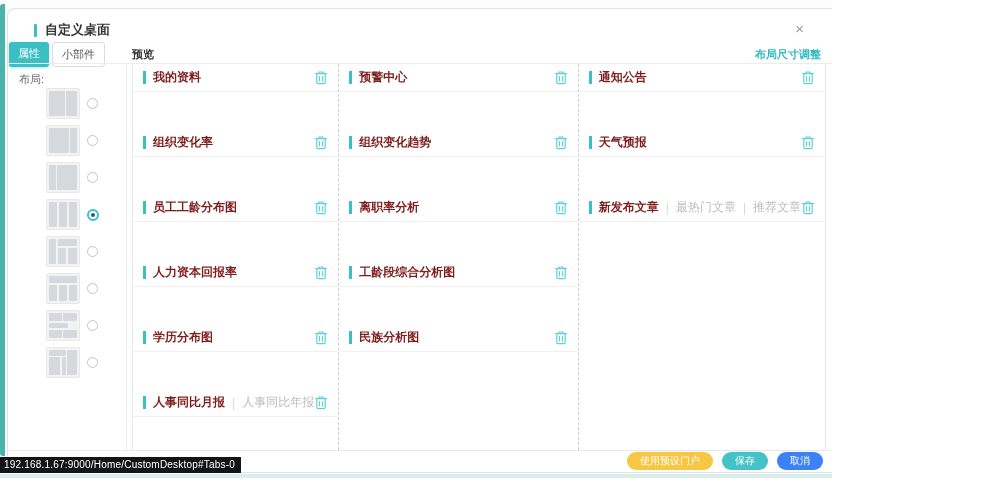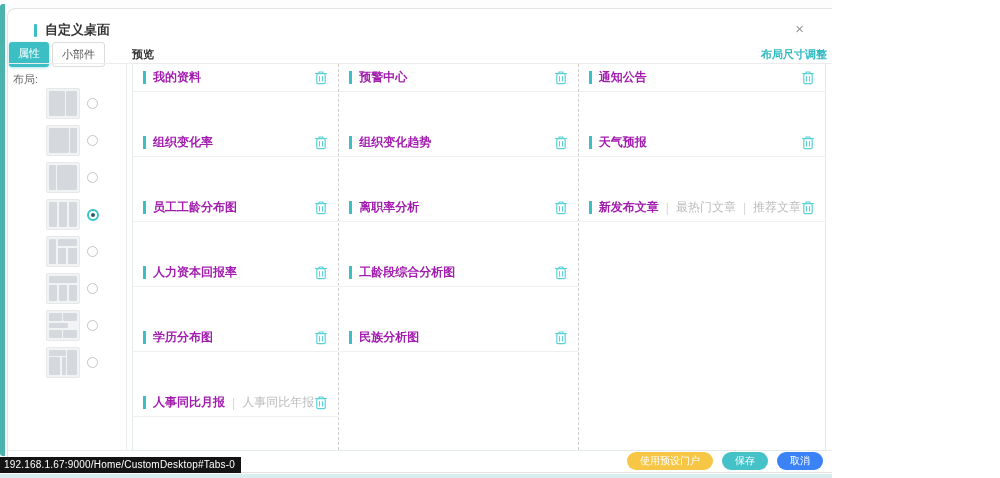--- a/index.html
+++ b/index.html
@@ -24,24 +24,24 @@
   .tabs { position:absolute; left:1px; top:33px; display:flex; }
   .tab { font-size:11px; padding:4px 9px; border-radius:3px; cursor:pointer; white-space:nowrap;font-family:Liberation Mono, monospace; }
   .tab.active { background:#3bbfc5; color:#fff; box-shadow:0 1px 3px rgba(59,191,197,.4); }
   .tab.inactive { background:#fff; border:1px solid #dcdcdc; color:#555; margin-left:3px; }
 
   .head-line { position:absolute; left:0; right:0; top:54px; border-top:1px solid #ececec; }
   .bottom-line { position:absolute; left:0; right:0; bottom:21px; border-top:1px solid #ececec; }
   .side-border { position:absolute; left:118px; top:54px; bottom:21px; border-left:1px solid #ececec; }
 
   .preview-title { position:absolute; left:124px; top:38px; font-size:11px; color:#333; font-weight:bold; }
-  .resize-link { position:absolute; right:5px; top:38px; font-size:11px; color:#2fb9c0;
+  .resize-link { position:absolute; right:11px; top:38px; font-size:11px; color:#2fb9c0;
                  font-weight:bold; cursor:pointer; text-decoration:none;margin-left:21px; }
 
-  .layout-label { position:absolute; left:5px; top:63px; font-size:11px; color:#666; }
+  .layout-label { position:absolute; left:11px; top:63px; font-size:11px; color:#666; }
   .layout-list { position:absolute; left:0; top:76px; width:118px; }
   .layout-item { height:37px; display:flex; align-items:center; }
   .thumb { margin-left:38px; width:34px; height:31px; background:#f2f3f5;
            border:1px solid #e7e8ea; border-radius:2px; padding:2px; position:relative; cursor:pointer; }
   .thumb-inner { position:relative; width:100%; height:100%; }
   .blk { position:absolute; background:#d5d8dd; border-radius:1px; }
   .radio { width:11px; height:11px; border:1px solid #c2c6ca; border-radius:50%;
            margin-left:7px; background:#fff; position:relative; cursor:pointer; }
   .radio.sel { border:2px solid #35c3ca; width:12px; height:12px; }
   .radio.sel::after { content:""; position:absolute; left:2px; top:2px; width:4px; height:4px;
@@ -51,21 +51,21 @@
                  border:1px solid #e3eaec; border-top-color:#ececec; background:#fff; display:flex; }
   .pcol { height:100%; }
   .pcol.c1 { width:213px; }
   .pcol.c2 { width:429px; border-left:1px dashed #cfcfcf; }
   .pcol.c3 { flex:1; border-left:1px dashed #cfcfcf; }
 
   .widget { height:65px; }
   .w-head { height:28px; display:flex; align-items:center; padding:0 10px;
             border-bottom:1px solid #f0f0f0; }
   .w-bar { width:3px; height:13px; background:#3bbfc5; margin-right:7px; flex:none; }
-  .w-title { font-size:12px; font-weight:bold; color:#a21caf; white-space:nowrap; }
+  .w-title { font-size:12px; font-weight:bold; color:#7f1d1d; white-space:nowrap; }
   .w-sep { color:#d7d7d7; margin:0 7px; font-size:12px; }
   .w-sub { font-size:12px; color:#bcbcbc; white-space:nowrap; }
   .w-spacer { flex:1; }
   .trash { width:14px; height:15px; flex:none; cursor:pointer; }
   .trash svg { display:block; }
 
   .status-chip { position:absolute; left:0; bottom:5px; background:#141414; color:#fff;
                  font-size:10px; padding:2px 6px 3px 4px; letter-spacing:.2px; white-space:nowrap; }
 
   .footer-buttons { position:absolute; right:9px; bottom:8px; display:flex; gap:9px; align-items:center; }

